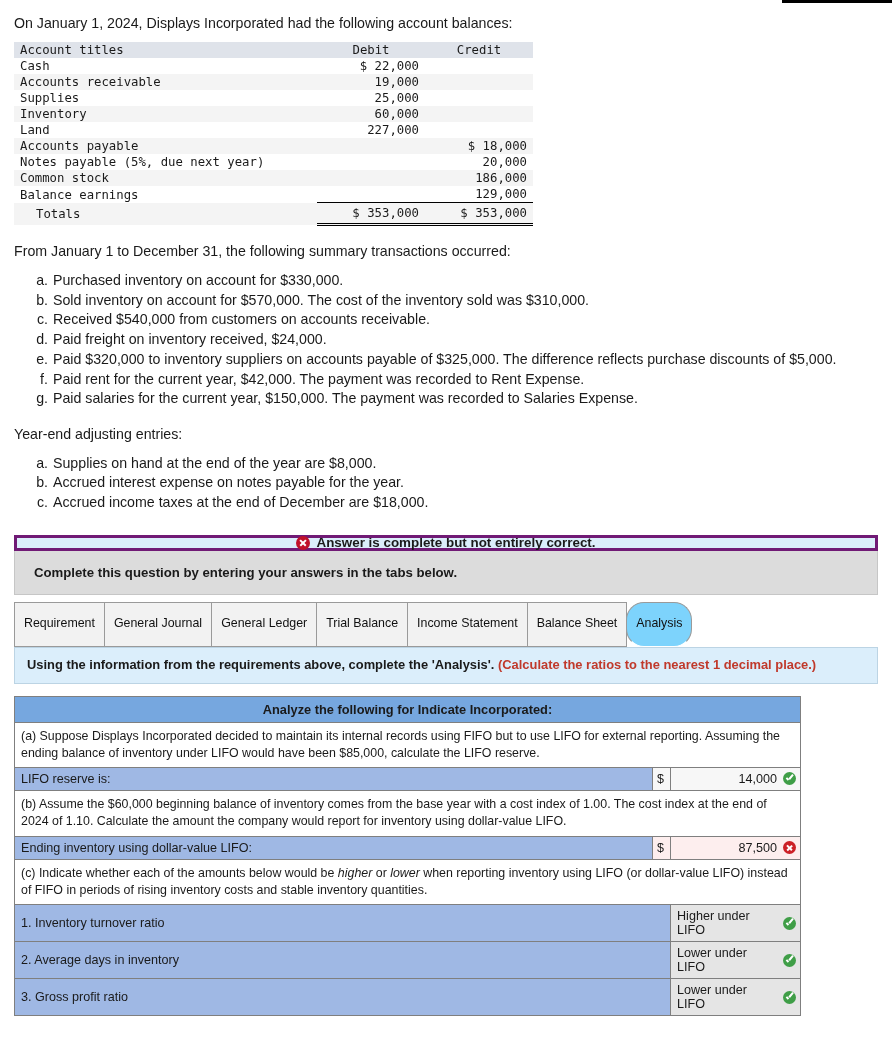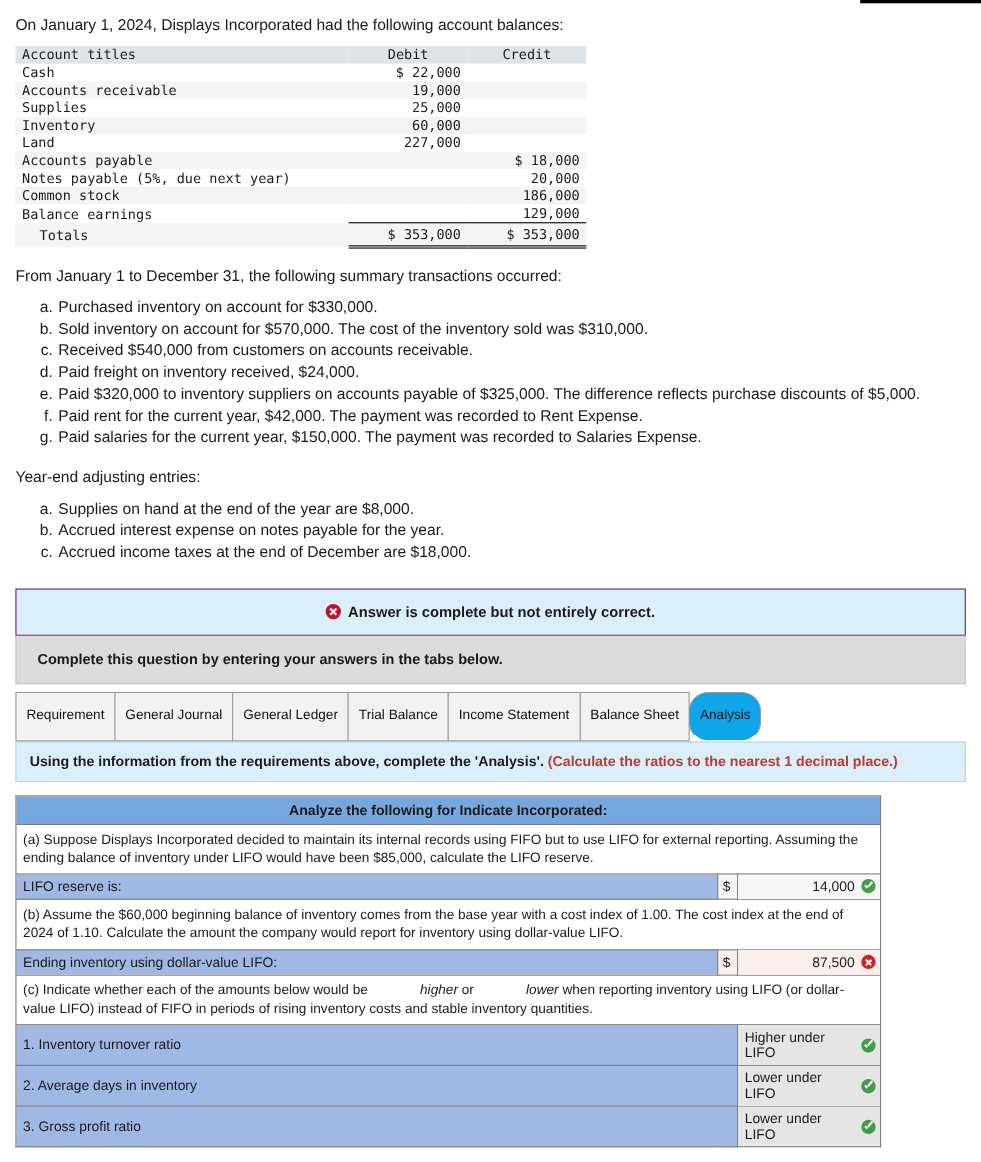--- a/index.html
+++ b/index.html
@@ -48,22 +48,22 @@
   
   .para { font-size: 14.2px; padding: 16px 0 0 14px; line-height: 1.3; }
   ul.alpha { list-style: none; margin: 10px 0 0 0; padding: 0 20px 0 36px; font-size: 14.2px; }
   ul.alpha li { line-height: 1.32; padding: 0 0 1px 0; display: flex; }
   ul.alpha li .mk { width: 17px; flex: 0 0 17px; text-align: right; padding-right: 5px; }
   ul.alpha li .tx { flex: 1 1 auto; }
 
   
   .alert {
     margin: 22px 14px 0 14px;
-    background: #dbeefb; border: 1px solid #701a75;
-    height: 43px; display: flex; align-items: center; justify-content: center;
+    background: #dbeefb; border: 3px solid #701a75;
+    height: 16px; display: flex; align-items: center; justify-content: center;
     font-size: 13.4px; font-weight: bold;
   }
   .xcircle {
     display: inline-block; width: 14px; height: 14px; border-radius: 50%;
     background: #c0112a; position: relative; margin-right: 6px; flex: 0 0 14px;
   }
   .xcircle::before, .xcircle::after {
     content: ""; position: absolute; left: 3px; top: 6.2px;
     width: 8px; height: 1.8px; background: #fff;
   }
@@ -78,21 +78,21 @@
 
   
   .tabs { margin: 7px 0 0 14px; display: flex; align-items: flex-end; position: relative; z-index: 2; }
   .tab {
     border: 1px solid #9a9a9a; background: #f2f2f2;
     font-size: 12.4px; text-align: center; line-height: 1.12;
     padding: 6px 9px; min-height: 45px;
     display: flex; align-items: center; justify-content: center;
     margin-right: -1px; color: #111;
   }
-  .tab.active { background: #0ea5e9; border-bottom-color: #ffffff; position: relative; z-index: 3; border-radius: 18px; }
+  .tab.active { background: #7dd3fc; border-bottom-color: #ffffff; position: relative; z-index: 3; border-radius: 18px; }
 
   
   .instruct {
     margin: 0 14px 0 14px; background: #dbeefb; border: 1px solid #bcd4e4;
     padding: 8px 12px 9px 12px; font-size: 12.9px; font-weight: bold; line-height: 1.42;
     position: relative; z-index: 1;
   }
   .instruct .hint { color: #c0392b; font-weight: bold; }
 
   
@@ -132,21 +132,21 @@
     content: ""; position: absolute; left: 4.8px; top: 3.2px; width: 6px; height: 1.8px;
     background: #fff; transform: rotate(-50deg);
   }
   .mark.no { background: #cc2127; }
   .mark.no::before, .mark.no::after {
     content: ""; position: absolute; left: 2.8px; top: 5.6px; width: 7.4px; height: 1.7px; background: #fff;
   }
   .mark.no::before { transform: rotate(45deg); }
   .mark.no::after  { transform: rotate(-45deg); }
   .txt-row { display: flex; align-items: center; justify-content: space-between; }
-  em.it { font-style: italic; margin-left: 44px; }
+  em.it { font-style: italic; }
 </style>
 </head>
 <body>
 
 <div class="top-rule"></div>
 
 <div class="intro">On January 1, 2024, Displays Incorporated had the following account balances:</div>
 
 <div class="balances-wrap">
   <table class="balances">

